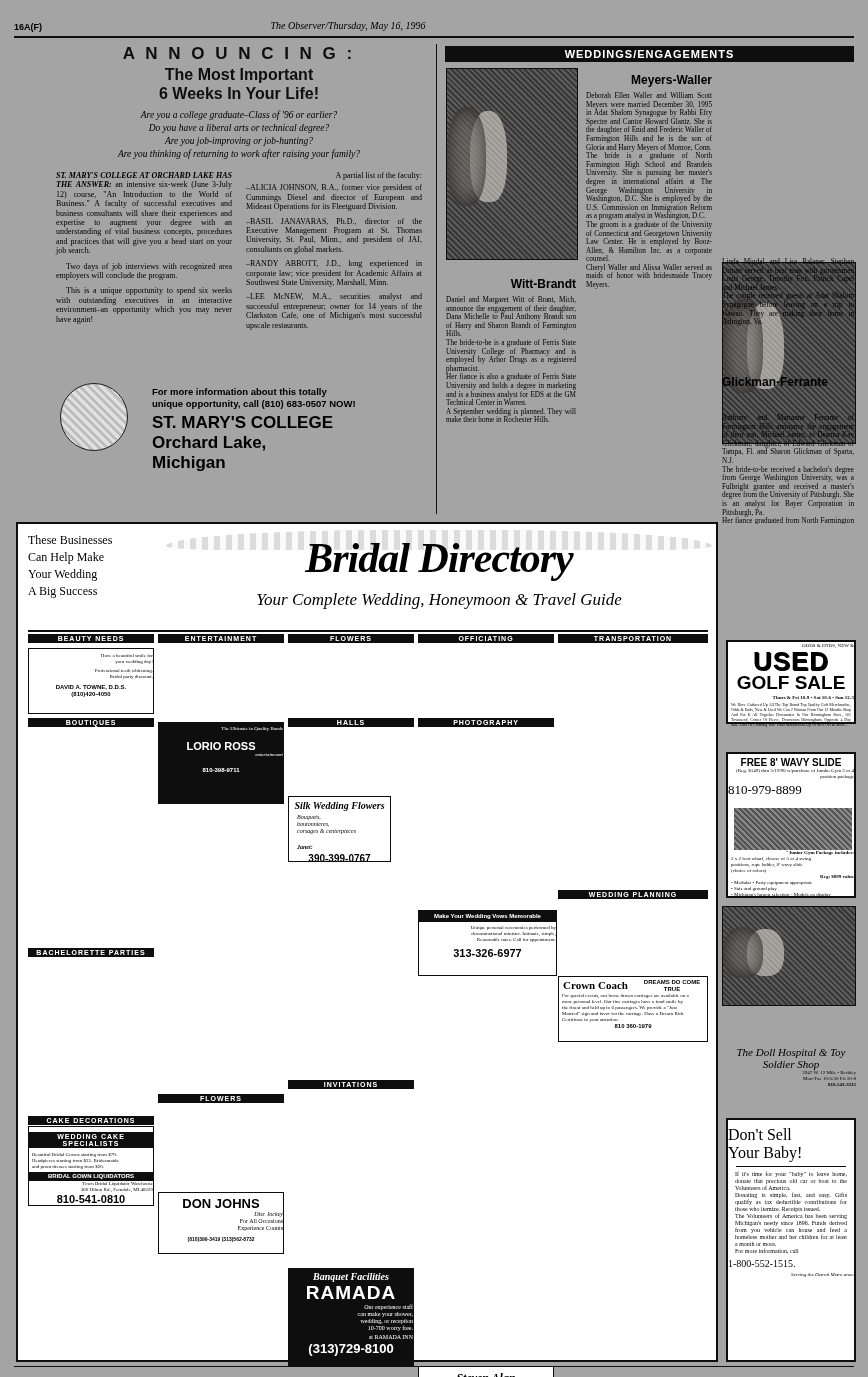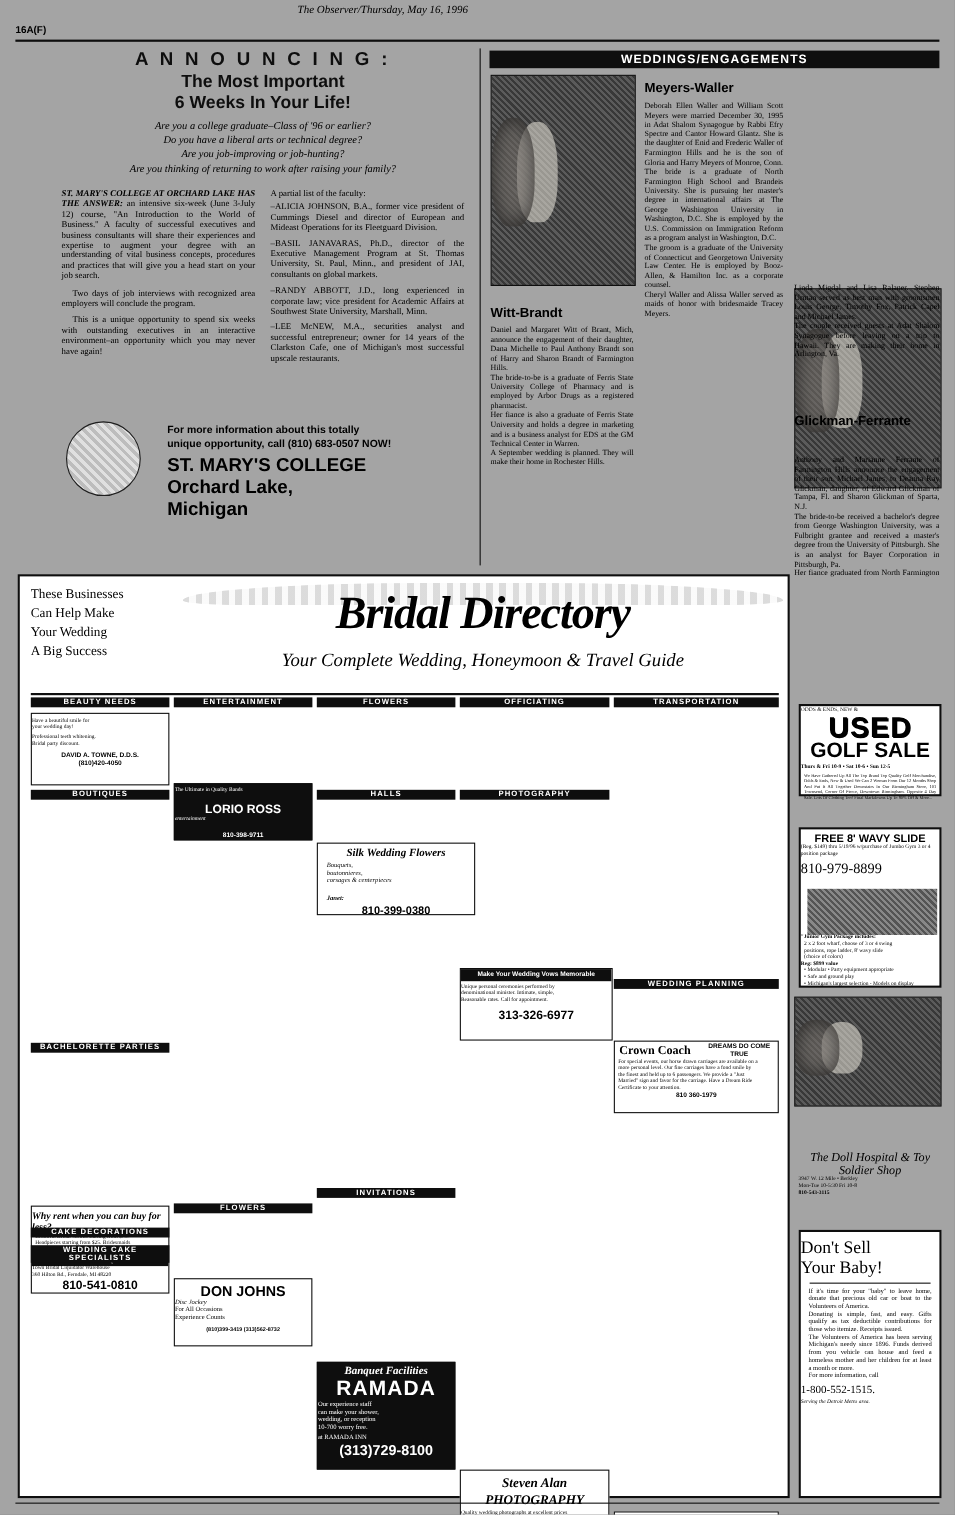--- a/index.html
+++ b/index.html
@@ -4,34 +4,34 @@
 <style>
   html,body{margin:0;padding:0;background:#8a8a8a;}
   body{font-family:"Liberation Serif",serif;}
   #page{
     position:relative;width:868px;height:1377px;background:#a3a3a3;
     margin:0 auto;overflow:hidden;
     box-shadow:0 0 0 1px #999;
     filter:grayscale(0.08) contrast(1.03);
   }
   .abs{position:absolute;}
-  .ctr{text-align:left;}
+  .ctr{text-align:right;}
   .bold{font-weight:bold;}
   .ital{font-style:italic;}
   .tiny{font-size:5px;line-height:6px;}
   .xsmall{font-size:6px;line-height:7px;}
   .med{font-size:8px;line-height:9.4px;}
   .just{text-align:justify;}
   .rule{background:#111;}
   .box{border:1px solid #222;box-sizing:border-box;}
   .sans{font-family:"Liberation Sans",sans-serif;}
 
   
   #folio{top:22px;left:14px;font-size:9px;font-weight:bold;font-family:"Liberation Sans",sans-serif;}
-  #masthead{top:4px;left:0;width:696px;text-align:center;font-size:10px;font-family:"Liberation Serif",serif;}
+  #masthead{top:20px;left:0;width:696px;text-align:center;font-size:10px;font-family:"Liberation Serif",serif;}
   #masthead .it{font-style:italic;}
   #topline{top:36px;left:14px;width:840px;height:2px;}
 
   
   #announce{top:44px;left:56px;width:366px;}
   .ann-title{font-family:"Liberation Sans",sans-serif;font-weight:bold;text-align:center;color:#111;}
   .ann-t1{font-size:17px;letter-spacing:3px;}
   .ann-t2{font-size:16px;}
   .ann-t3{font-size:16px;}
   .ann-q{font-style:italic;font-size:9.5px;text-align:center;line-height:13px;margin-top:6px;}
@@ -197,34 +197,34 @@
 
     <div class="abs ad" style="top:124px;left:10px;width:126px;height:66px;">
       <div class="tiny ctr" style="margin-top:4px">Have a beautiful smile for</div>
       <div class="tiny ctr">your wedding day!</div>
       <div class="tiny ctr" style="margin-top:3px">Professional teeth whitening.</div>
       <div class="tiny ctr">Bridal party discount.</div>
       <div class="nm xsmall" style="margin-top:4px">DAVID A. TOWNE, D.D.S.</div>
       <div class="ph xsmall">(810)420-4050</div>
     </div>
 
-    <div class="abs ad invert" style="top:122px;left:140px;width:126px;height:52px;">
+    <div class="abs ad invert" style="top:132px;left:140px;width:126px;height:82px;">
       <div class="tiny ctr" style="margin-top:3px">The Ultimate in Quality Bands</div>
       <div class="nm" style="font-size:11px;margin-top:8px">LORIO ROSS</div>
       <div class="tiny ctr ital">entertainment</div>
       <div class="ph xsmall" style="margin-top:9px">810-398-9711</div>
     </div>
 
-    <div class="abs ad" style="top:124px;left:270px;width:144px;height:66px;">
+    <div class="abs ad" style="top:124px;left:270px;width:103px;height:66px;">
       <div class="nm" style="font-size:10px;font-family:'Liberation Serif',serif;font-style:italic;margin-top:3px">Silk Wedding Flowers</div>
       <div class="xsmall ital" style="margin:3px 0 0 8px">Bouquets,</div>
       <div class="xsmall ital" style="margin-left:8px">boutonnieres,</div>
       <div class="xsmall ital" style="margin-left:8px">corsages &amp; centerpieces</div>
       <div class="xsmall ital bold" style="margin:3px 0 0 8px;display:inline-block">Janet:</div>
-      <div class="ph" style="font-size:10px">810-399-0380</div>
+      <div class="ph" style="font-size:10px">390-399-0767</div>
     </div>
 
     <div class="abs ad" style="top:124px;left:400px;width:139px;height:66px;margin-top:48px;">
       <div class="nm xsmall invert" style="padding:2px 0">Make Your Wedding Vows Memorable</div>
       <div class="tiny ctr" style="margin-top:3px">Unique personal ceremonies performed by</div>
       <div class="tiny ctr">denominational minister. Intimate, simple,</div>
       <div class="tiny ctr">Reasonable rates. Call for appointment.</div>
       <div class="ph" style="font-size:11px;margin-top:4px">313-326-6977</div>
     </div>
 

